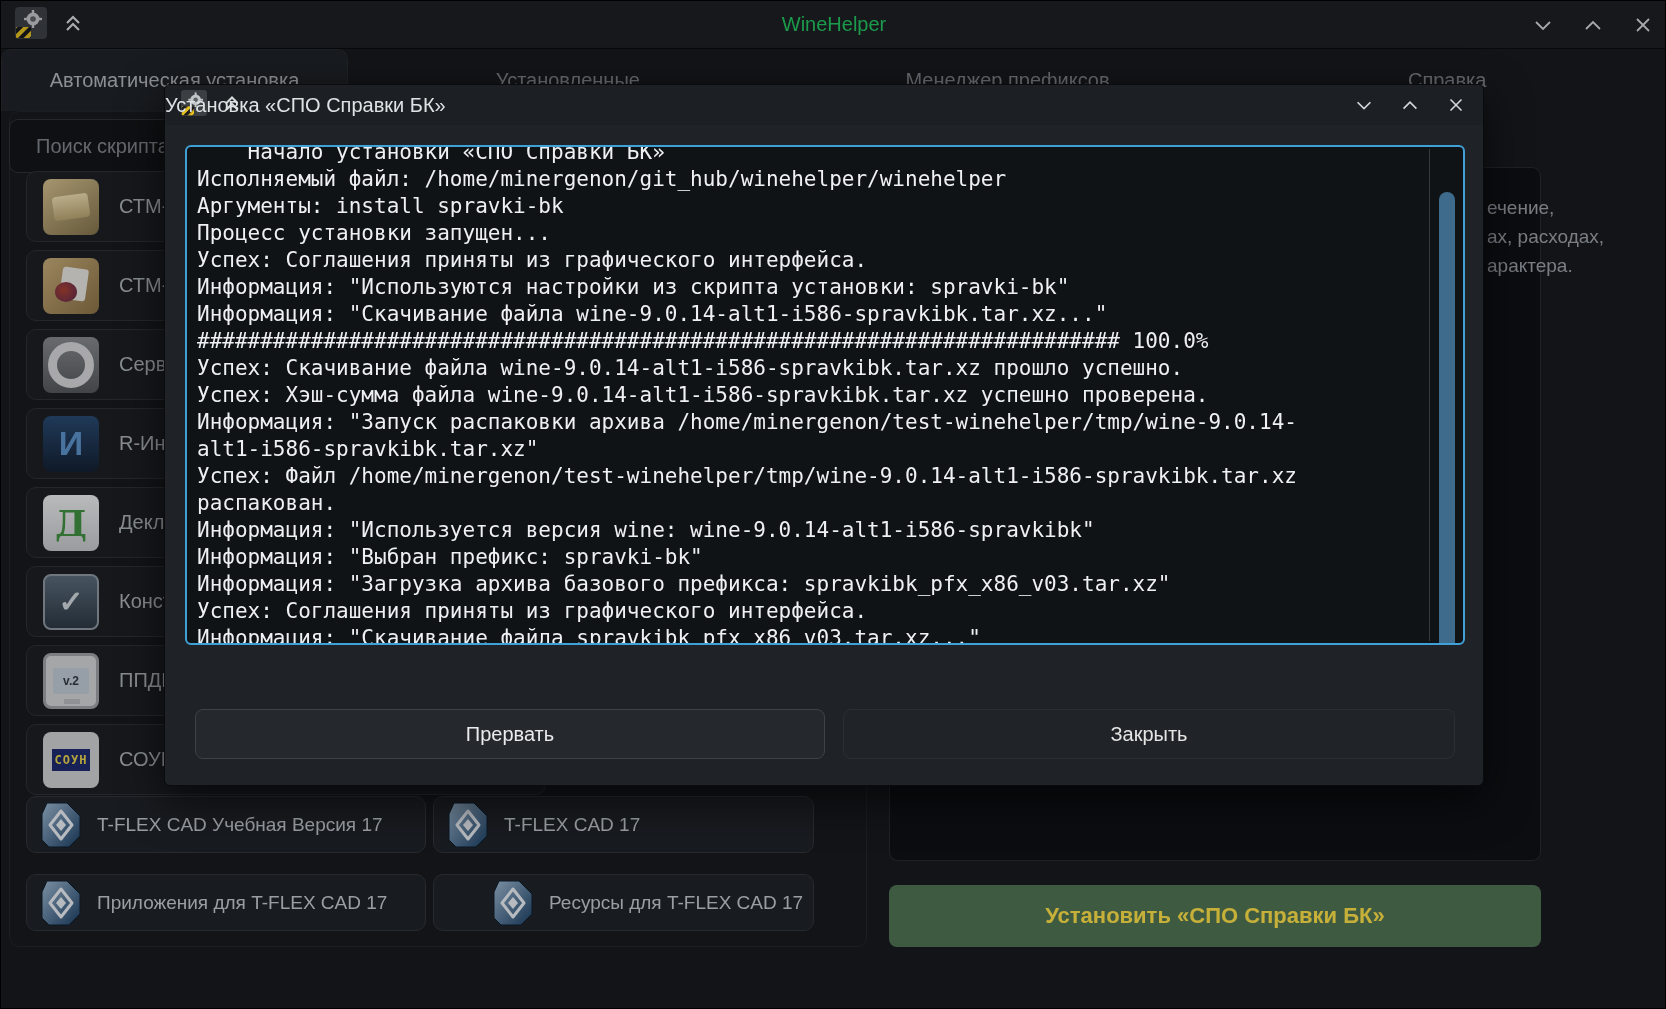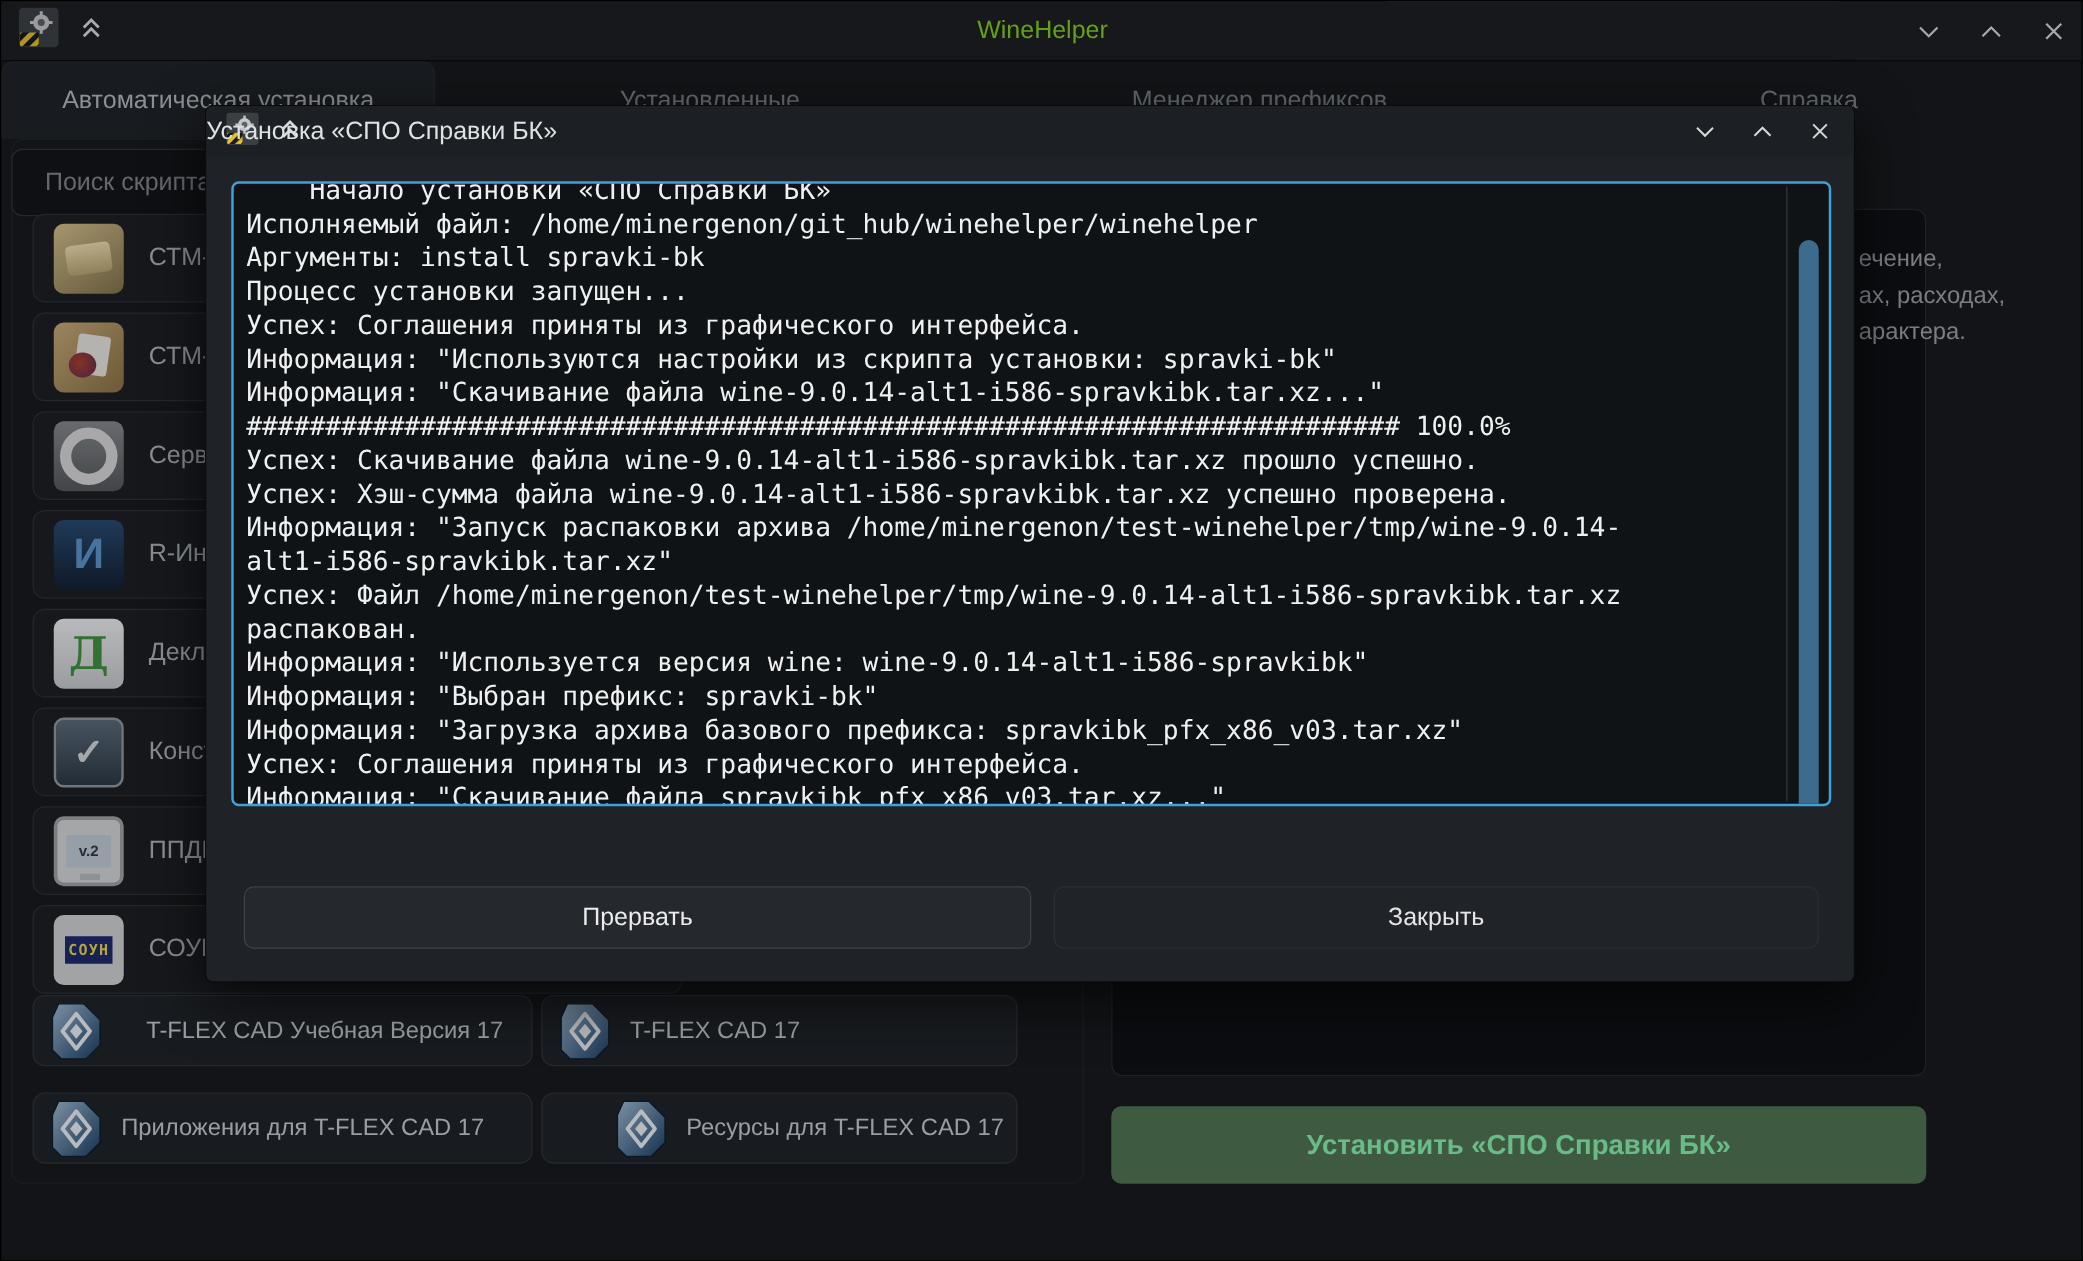--- a/index.html
+++ b/index.html
@@ -5,21 +5,21 @@
   html,body{margin:0;padding:0;background:#0d0e10;}
   *{box-sizing:border-box;}
   #screen{
     position:relative;width:1666px;height:1009px;overflow:hidden;
     background:#17191c;font-family:"Liberation Sans",sans-serif;
     border:1px solid #000;
   }
   
   .topbar{position:absolute;left:0;top:0;width:1666px;height:48px;background:#1b1e21;border-bottom:1px solid #0a0b0c;display:flex;align-items:center;}
   .top-sliver{position:absolute;left:1108px;top:0;width:362px;height:6px;background:#43474c;border-radius:0 0 3px 3px;}
-  .app-title{position:absolute;left:0;right:0;text-align:center;color:#84cc16;font-size:20px;pointer-events:none;}
+  .app-title{position:absolute;left:0;right:0;text-align:center;color:#22c55e;font-size:20px;pointer-events:none;}
   .winctl{position:absolute;right:10px;top:0;height:48px;display:flex;align-items:center;gap:22px;}
   .winctl svg,.dlg-ctl svg{display:block;}
   .icon-btn{cursor:default;padding:2px;}
   .appicon{margin-left:12px;}
   .dblchev{margin-left:10px;}
   
   .tabbar{position:absolute;left:0;top:48px;width:1666px;height:62px;display:flex;}
   .tab{flex:1;display:flex;align-items:center;justify-content:center;color:#7f858a;font-size:20px;}
   .tab.active{background:#1e2226;border:1px solid #26292d;border-bottom:none;border-radius:10px 10px 0 0;color:#b2b7bc;max-width:347px;}
   
@@ -48,21 +48,21 @@
   .t-constructor-icon{color:#cfd6da;font-size:30px;}
   .t-monitor-icon{color:#333a41;font-size:12px;background:#bfc9d4;padding:6px 10px;border-radius:2px;}
   .t-soun-icon{color:#e8d24a;background:#1d2a6b;font-size:12px;font-family:"DejaVu Sans Mono",monospace;padding:4px 3px;letter-spacing:1px;}
   
   .tile{position:absolute;height:57px;background:#1e2226;border:1px solid #30353a;border-radius:10px;display:flex;align-items:center;}
   .tile-icon{margin-left:14px;flex:none;display:flex;}
   .tile-label{margin-left:16px;color:#c4c9ce;font-size:19px;white-space:nowrap;}
   
   .desc-panel{position:absolute;left:888px;top:166px;width:652px;height:694px;background:#0e1012;border:1px solid #26292d;border-radius:9px;}
   .desc-frag{position:absolute;left:1486px;color:#9ba1a7;font-size:19px;line-height:29px;white-space:nowrap;}
-  .install-btn{position:absolute;left:888px;top:884px;width:652px;height:62px;background:#4f7452;border:none;border-radius:8px;color:#86efac;font-size:22px;font-weight:bold;font-family:"Liberation Sans",sans-serif;}
+  .install-btn{position:absolute;left:888px;top:884px;width:652px;height:62px;background:#4f7452;border:none;border-radius:8px;color:#fde047;font-size:22px;font-weight:bold;font-family:"Liberation Sans",sans-serif;}
   
   .dim{position:absolute;left:0;top:0;width:1666px;height:1009px;background:rgba(5,6,8,0.22);z-index:5;}
   
   .dialog{position:absolute;left:163px;top:83px;width:1320px;height:702px;background:#1f2327;border:1px solid #0a0b0c;border-radius:6px;box-shadow:0 14px 44px rgba(0,0,0,.65);z-index:10;}
   .dlg-titlebar{position:absolute;left:0;top:0;width:100%;height:40px;display:flex;align-items:center;background:#1c2024;border-radius:6px 6px 0 0;}
   .dlg-title{position:absolute;left:0;right:0;color:#dfe2e5;font-size:20px;pointer-events:none;}
   .dlg-ctl{position:absolute;right:14px;top:0;height:40px;display:flex;align-items:center;gap:20px;}
   .console{position:absolute;left:20px;top:60px;width:1280px;height:500px;background:#0f1316;border:2px solid #3fa1d8;border-radius:6px;overflow:hidden;}
   .console-rows{margin-top:-14px;padding:6px 10px;font-family:"DejaVu Sans Mono",monospace;font-size:21px;line-height:27px;color:#eef0f1;white-space:pre;}
   .scroll-sep{position:absolute;right:33px;top:2px;bottom:2px;width:1px;background:#34393e;}
@@ -174,21 +174,21 @@
       </div>
       <div class="si" style="top: 723px;">
         <div class="si-icon icon-soun-icon">
           <span class="si-icontext t-soun-icon">СОУН</span>
         </div>
         <span class="si-label">СОУН</span>
       </div>
     </div>
 
   <div id="tiles">
-      <div class="tile" style="left: 25px; top: 795px; width: 400px; gap: 20px;">
+      <div class="tile" style="left: 25px; top: 795px; width: 400px;">
         <span class="tile-icon">
           <svg width="40" height="46" viewBox="0 0 40 46">
             <defs>
               <linearGradient id="tf1" x1="0" y1="0" x2="1" y2="1">
                 <stop offset="0" stop-color="#9db8cf"></stop>
                 <stop offset="1" stop-color="#1b3f63"></stop>
               </linearGradient>
             </defs>
             <path d="M6 1 h20 l13 13 v20 l-11 11 h-20 l-7 -7 v-26 z" fill="url(#tf1)" stroke="#0e1c2b"></path>
             <path d="M20 9 L31 23 L20 37 L9 23 Z" fill="none" stroke="#e9eff4" stroke-width="3" stroke-linejoin="round"></path>

